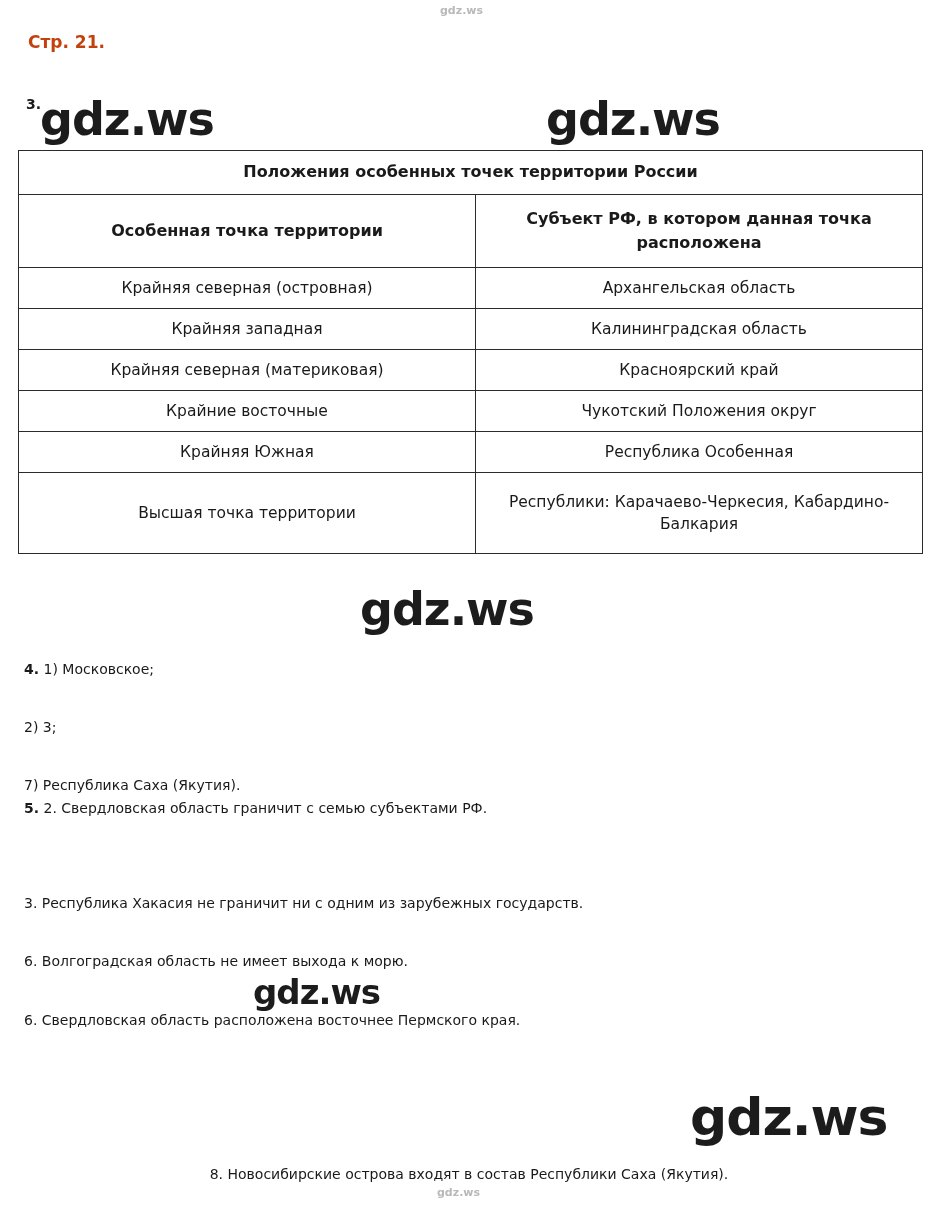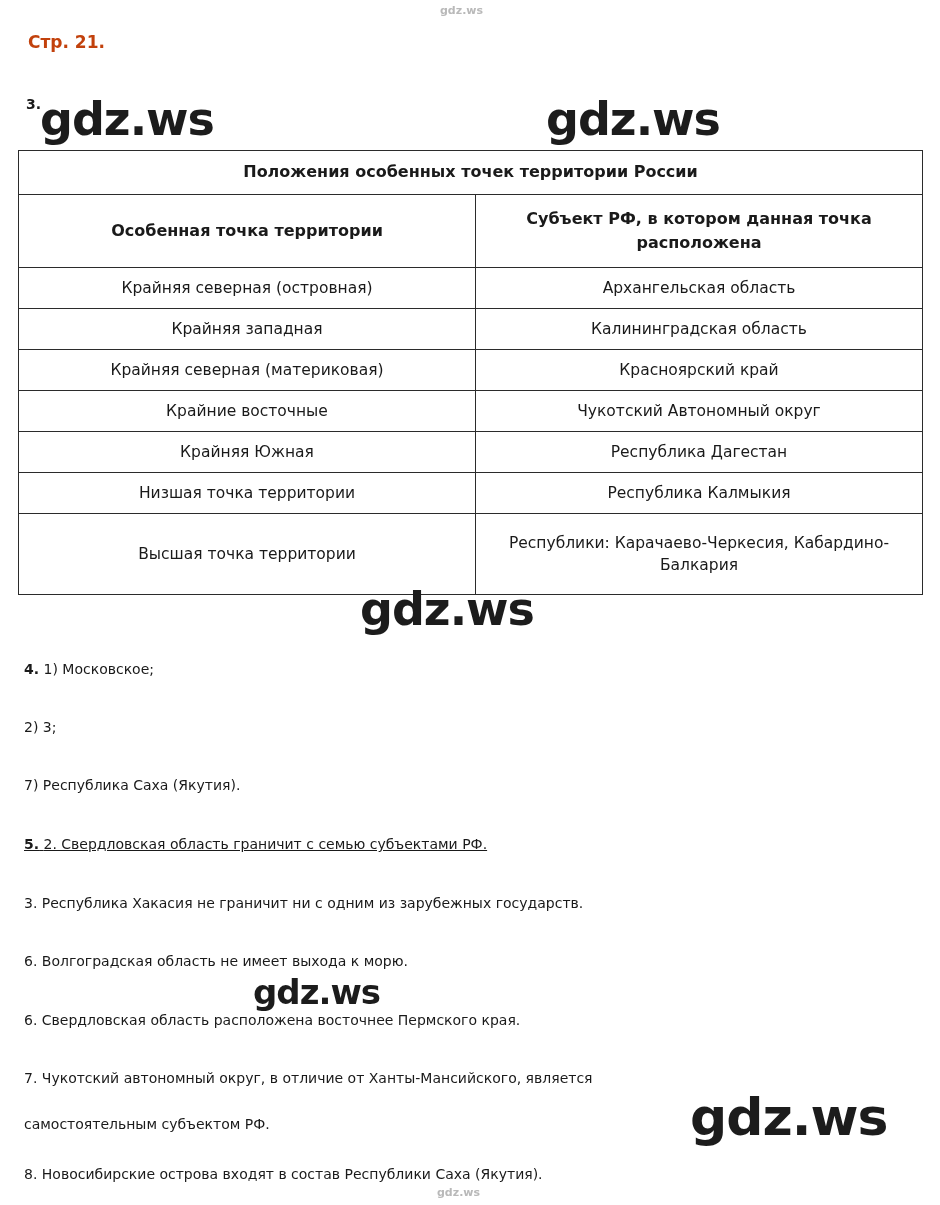--- a/index.html
+++ b/index.html
@@ -112,26 +112,26 @@
     font-size: 14px;
     line-height: 1.45;
     color: #1a1a1a;
     margin: 0;
   }
   .para b { font-weight: bold; }
 
   .p4   { top: 659px; }
   .p4b  { top: 717px; }
   .p4c  { top: 775px; }
-  .p5   { top: 834px; text-decoration: underline; }
+  .p5   { top: 798px; }
   .p5b  { top: 893px; }
   .p5c  { top: 951px; }
   .p5d  { top: 1010px; }
   .p5e  { top: 1068px; }
-  .p5f  { top: 1164px; }
+  .p5f  { top: 1164px; text-align: center; }
   .p5e .line2 { margin-top: 26px; }
 </style>
 </head>
 <body>
 
 <div class="page">
 
   <div class="wm wm-tiny stamp-top">gdz.ws</div>
   <div class="wm wm-tiny stamp-bottom">gdz.ws</div>
 
@@ -163,29 +163,25 @@
         <tr>
           <td>Крайняя западная</td>
           <td>Калининградская область</td>
         </tr>
         <tr>
           <td>Крайняя северная (материковая)</td>
           <td>Красноярский край</td>
         </tr>
         <tr>
           <td>Крайние восточные</td>
-          <td>Чукотский Автономный округ</td>
+          <td>Чукотский Положения округ</td>
         </tr>
         <tr>
           <td>Крайняя Южная</td>
-          <td>Республика Дагестан</td>
-        </tr>
-        <tr>
-          <td>Низшая точка территории</td>
-          <td>Республика Калмыкия</td>
+          <td>Республика Особенная</td>
         </tr>
         <tr>
           <td class="tall">Высшая точка территории</td>
           <td class="tall">Республики: Карачаево-Черкесия, Кабардино-Балкария</td>
         </tr>
       </tbody>
     </table>
   </div>
 
   <div class="wm wm-c">gdz.ws</div>
@@ -215,24 +211,20 @@
   <div class="body-text p5c">
     <p class="para"><span>6. Волгоградская область не имеет выхода к морю.</span></p>
   </div>
 
   <div class="wm wm-d">gdz.ws</div>
 
   <div class="body-text p5d">
     <p class="para"><span>6. Свердловская область расположена восточнее Пермского края.</span></p>
   </div>
 
-  <div class="body-text p5e">
-    <p class="para"><span>7. Чукотский автономный округ, в отличие от Ханты-Мансийского, является</span></p>
-    <p class="para line2"><span>самостоятельным субъектом РФ.</span></p>
-  </div>
 
   <div class="wm wm-e">gdz.ws</div>
 
   <div class="body-text p5f">
     <p class="para"><span>8. Новосибирские острова входят в состав Республики Саха (Якутия).</span></p>
   </div>
 
 </div>
 
 </body></html>

